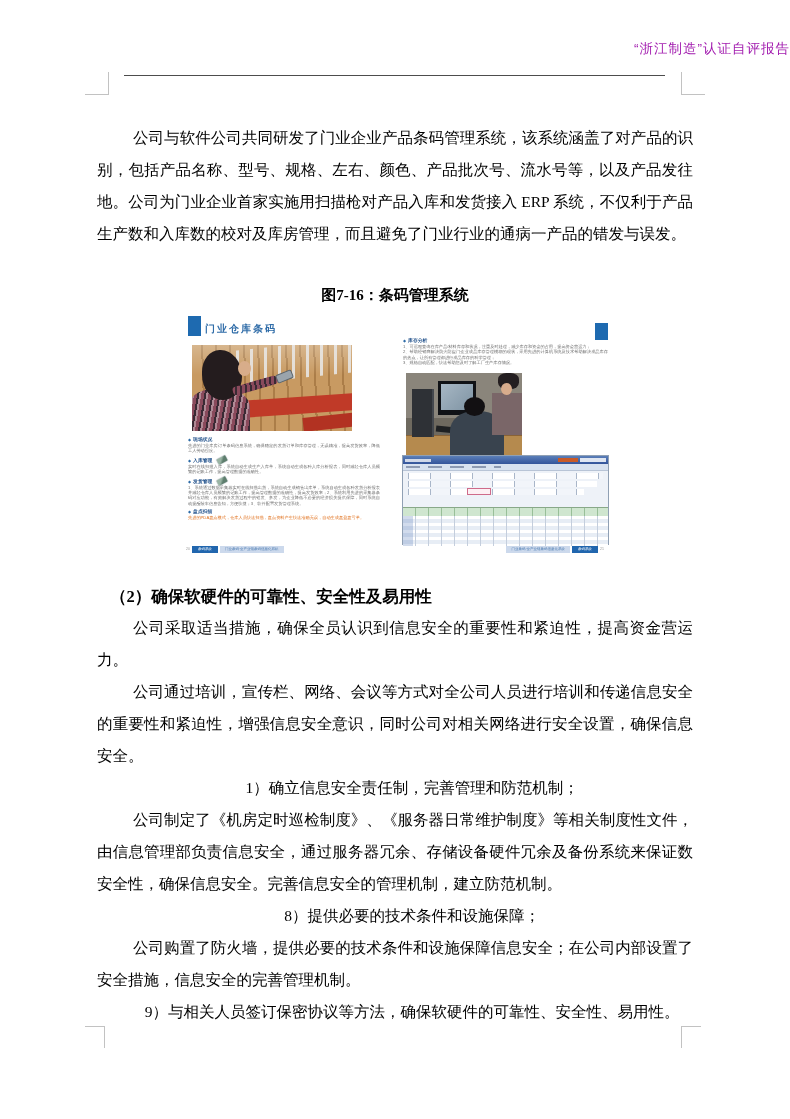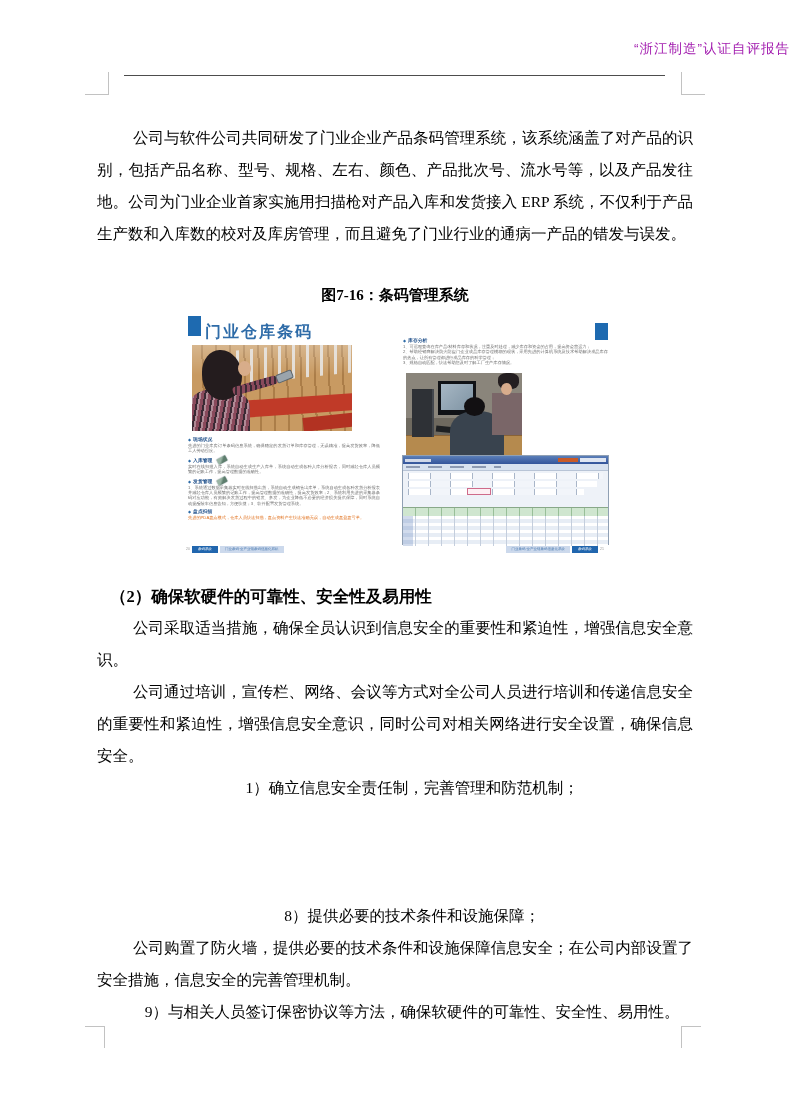--- a/index.html
+++ b/index.html
@@ -33,21 +33,21 @@
   
   .figure { position:absolute; left:178px; top:313px; width:434px; height:250px;
             font-family:"Liberation Sans","DejaVu Sans",sans-serif; }
   .panel { position:absolute; top:0; height:250px; background:#fff; }
   .panel-l { left:0; width:212px; }
   .panel-r { left:222px; width:212px; }
   .sq { position:absolute; width:13px; height:20px; background:#1e6ab0; }
   .sq-l { left:10px; top:3px; }
   .sq-r { left:195px; top:10px; height:17px; }
   .ptitle { position:absolute; left:27px; top:9px; color:#2f6ca8; font-weight:bold;
-            font-size:16px; letter-spacing:2px; }
+            font-size:10px; letter-spacing:2px; }
 
   
   .photo-l { position:absolute; left:14px; top:32px; width:160px; height:86px; overflow:hidden;
     background:repeating-linear-gradient(88deg,#c89a62 0 12px,#ab7d48 12px 14px); }
   .photo-l .shine { position:absolute; inset:0; background:linear-gradient(180deg,rgba(255,255,255,.28),rgba(255,255,255,0) 35%); }
   .photo-l .labels { position:absolute; right:0; top:0; width:125px; height:34px; opacity:.85; transform:skewY(-6deg);
     background:repeating-linear-gradient(90deg,rgba(0,0,0,0) 0 9px,#e9e9e9 9px 12px,rgba(0,0,0,0) 12px 14px); }
   .red-band { position:absolute; left:38px; right:-12px; top:52px; height:17px; background:#c03a28; transform:rotate(-4deg); }
   .red-band2 { position:absolute; right:-6px; top:70px; width:55px; height:14px; background:#b23222; transform:rotate(-6deg); }
   .hair { position:absolute; left:10px; top:5px; width:40px; height:50px; background:#241c1e; border-radius:45% 55% 48% 52%; }
@@ -221,20 +221,21 @@
 
       <div class="pfoot right">
         <span class="fbar">门业条码·全产业链条码信息化系统</span>
         <span class="fbtn">条码系统</span>
         <span class="fnum">21</span>
       </div>
     </div>
   </div>
 
   <div class="blk h2" style="top:581px">（2）确保软硬件的可靠性、安全性及易用性</div>
-  <div class="blk para" style="top:612px">公司采取适当措施，确保全员认识到信息安全的重要性和紧迫性，增强信息安全意识。</div>
+  <div class="blk para" style="top:612px">公司采取适当措施，确保全员认识到信息安全的重要性和紧迫性，提高资金营运力。</div>
   <div class="blk para" style="top:676px">公司通过培训，宣传栏、网络、会议等方式对全公司人员进行培训和传递信息安全的重要性和紧迫性，增强信息安全意识，同时公司对相关网络进行安全设置，确保信息安全。</div>
   <div class="blk item" style="top:772px">1）确立信息安全责任制，完善管理和防范机制；</div>
+  <div class="blk para" style="top:804px">公司制定了《机房定时巡检制度》、《服务器日常维护制度》等相关制度性文件，由信息管理部负责信息安全，通过服务器冗余、存储设备硬件冗余及备份系统来保证数安全性，确保信息安全。完善信息安全的管理机制，建立防范机制。</div>
   <div class="blk item" style="top:900px">8）提供必要的技术条件和设施保障；</div>
   <div class="blk para" style="top:932px">公司购置了防火墙，提供必要的技术条件和设施保障信息安全；在公司内部设置了安全措施，信息安全的完善管理机制。</div>
   <div class="blk item" style="top:996px">9）与相关人员签订保密协议等方法，确保软硬件的可靠性、安全性、易用性。</div>
 
 </div>
 
 </body></html>

